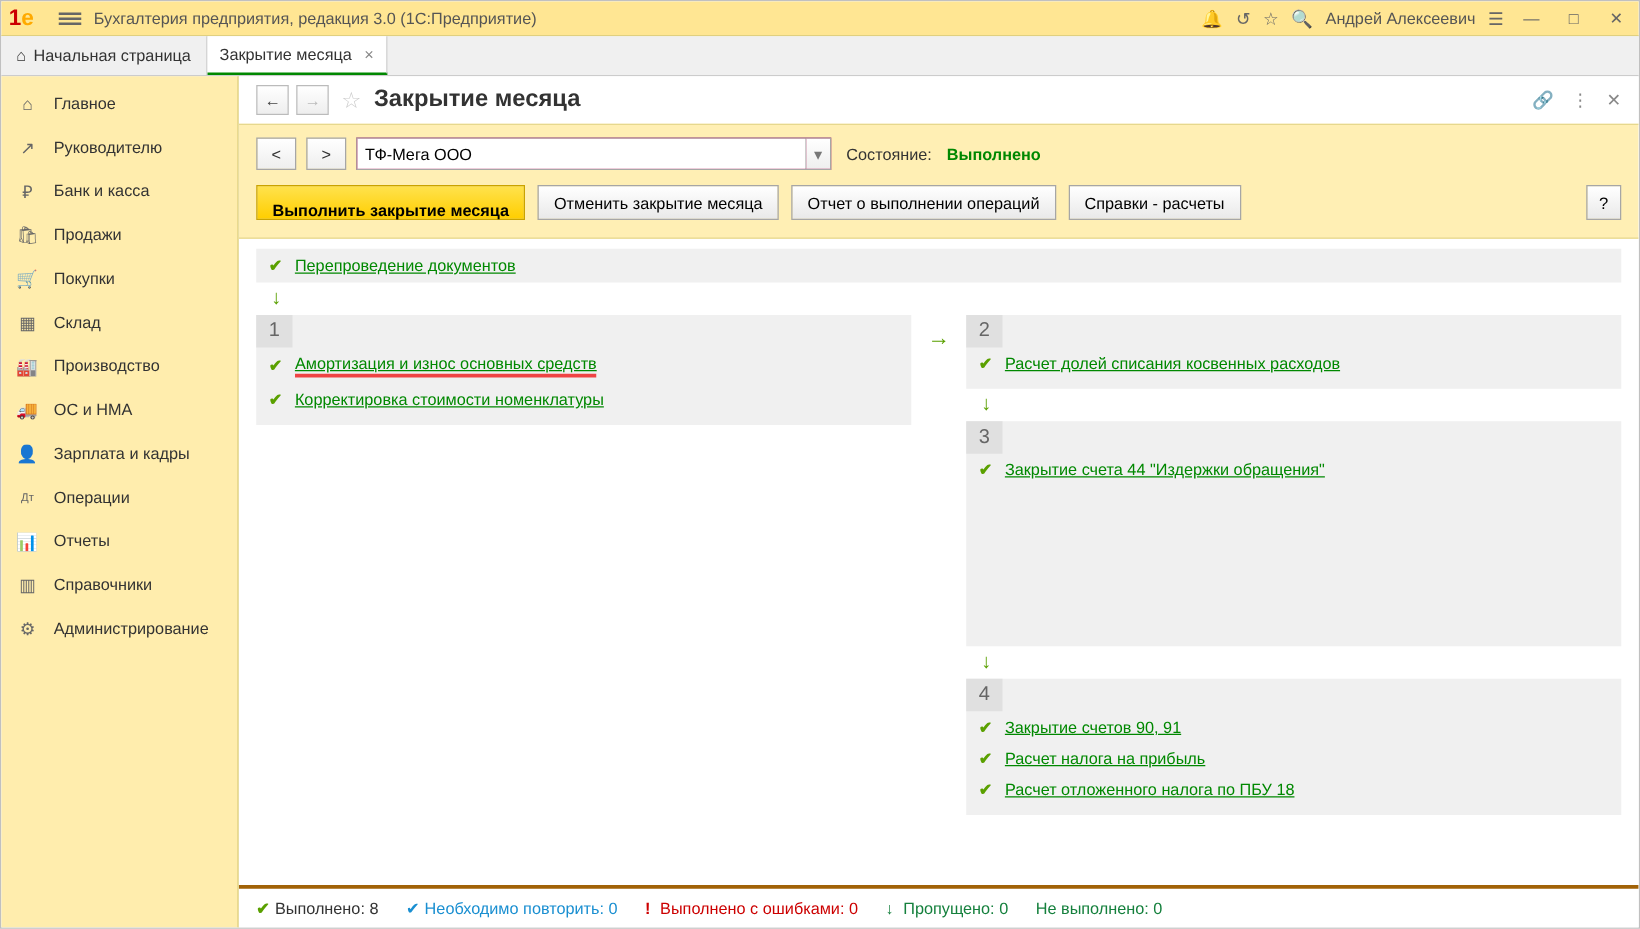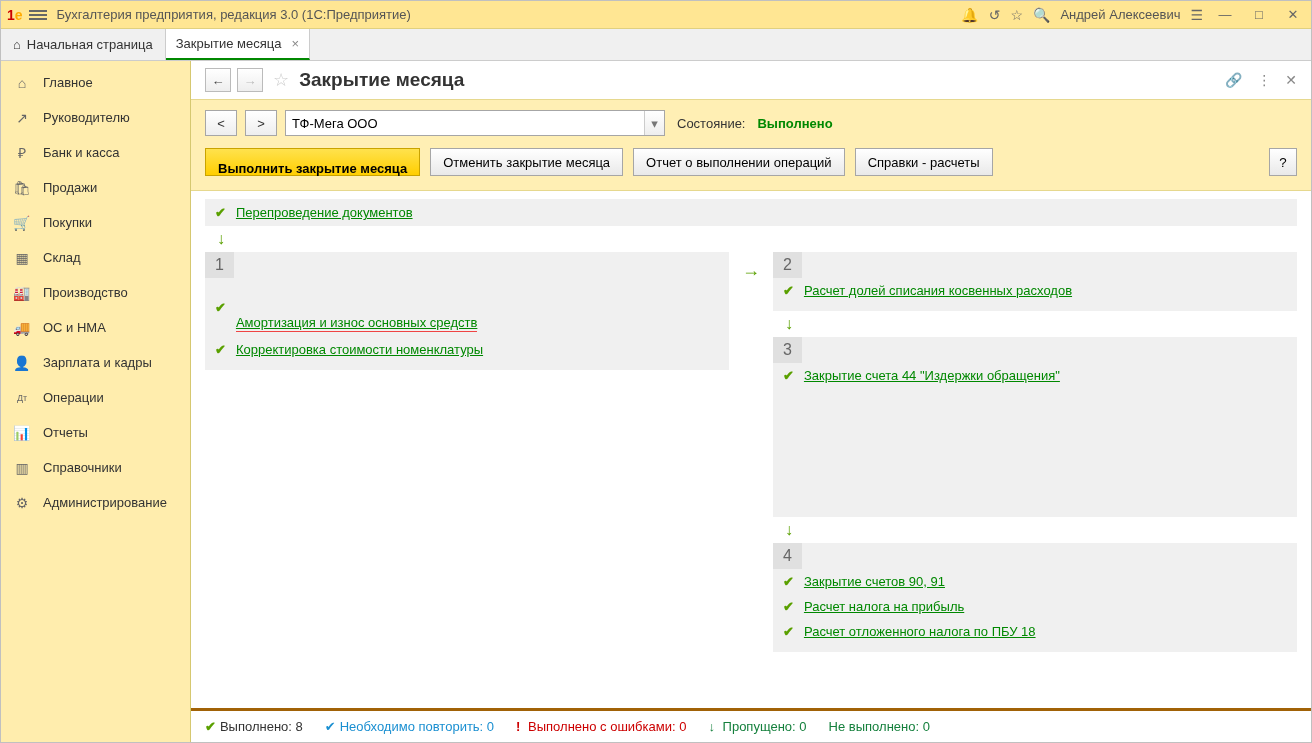--- a/index.html
+++ b/index.html
@@ -1,20 +1,20 @@
 <!DOCTYPE html>
 <html><head>
 <meta charset="utf-8">
 <style>
 * { margin: 0; padding: 0; box-sizing: border-box; }
 body { font-family: Arial, sans-serif; font-size: 13px; color: #333; background: #fff; width: 1312px; height: 743px; overflow: hidden; border: 1px solid #c0c0c0; }
 
 
 .titlebar { height: 28px; background: #ffe693; display: flex; align-items: center; padding: 0 6px; border-bottom: 1px solid #e0d080; }
-.logo-1c { color: #cc0000; font-weight: bold; font-size: 14px; margin-right: 6px; text-align: right; }
+.logo-1c { color: #cc0000; font-weight: bold; font-size: 18px; margin-right: 20px; text-align: right; }
 .hamburger { width: 18px; display: flex; flex-direction: column; gap: 2px; margin-right: 10px; cursor: pointer; }
 .hamburger span { height: 2px; background: #666; }
 .title-text { color: #555; font-size: 13px; flex: 1; }
 .titlebar-right { display: flex; align-items: center; gap: 10px; }
 .titlebar-icon { color: #666; cursor: pointer; font-size: 14px; }
 .user-name { color: #555; font-size: 13px; }
 .win-btn { width: 24px; text-align: center; color: #666; cursor: pointer; }
 
 
 .tabs-row { height: 32px; background: #f0f0f0; border-bottom: 1px solid #ccc; display: flex; align-items: stretch; }
@@ -54,21 +54,21 @@
 .action-row { display: flex; gap: 10px; align-items: center; }
 .btn-primary { height: 28px; padding: 12px 12px; background: linear-gradient(#ffe24d,#ffce00); border: 1px solid #c9a300; font-weight: bold; cursor: pointer; font-size: 13px; }
 .btn-secondary { height: 28px; padding: 0 12px; background: linear-gradient(#fff,#e9e9e9); border: 1px solid #a6a6a6; cursor: pointer; font-size: 13px; }
 .btn-help { width: 28px; height: 28px; margin-left: auto; border: 1px solid #a6a6a6; background: linear-gradient(#fff,#e9e9e9); cursor: pointer; }
 
 
 .workflow { flex: 1; padding: 8px 14px; overflow: auto; position: relative; }
 .pre-stage { background: #f0f0f0; padding: 6px 10px; display: flex; align-items: center; gap: 10px; }
 .check { color: #5aa000; font-weight: bold; }
 .step-link { color: #008800; text-decoration: underline; cursor: pointer; }
-.step-link.red-underline { border-bottom: 1px solid #ef4444; padding-bottom: 1px; margin-top: 32px; }
+.step-link.red-underline { border-bottom: 3px solid #ef4444; padding-bottom: 1px; }
 .down-arrow { color: #5aa000; font-size: 16px; margin: 4px 0 4px 12px; }
 .right-arrow { color: #5aa000; font-size: 18px; }
 
 .columns { display: flex; gap: 12px; align-items: flex-start; }
 .col { flex: 1; }
 .stage-box { background: #f0f0f0; padding-bottom: 8px; }
 .stage-num { display: inline-block; background: #e0e0e0; padding: 4px 10px; font-size: 16px; color: #666; margin: 0; }
 .stage-item { display: flex; align-items: center; gap: 10px; padding: 5px 10px; }
 .arrow-col { width: 20px; display: flex; align-items: center; justify-content: center; padding-top: 8px; }
 .stage-3 { min-height: 180px; }

